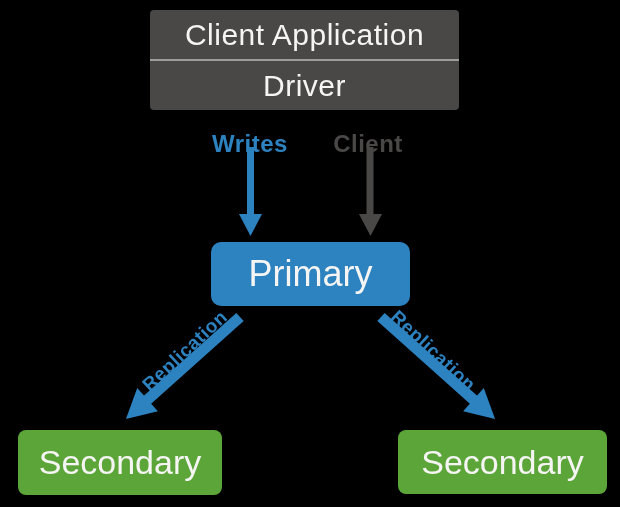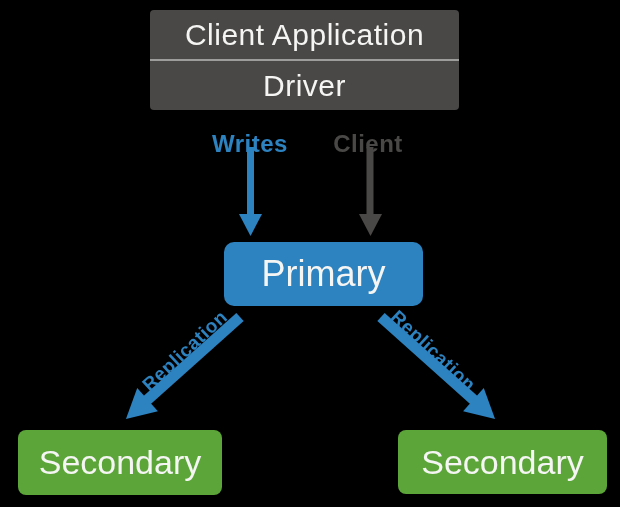--- a/index.html
+++ b/index.html
@@ -34,21 +34,21 @@
   }
   .flow-label.writes{left:250px;color:var(--blue,#2d82c0);}
   .flow-label.reads{left:368px;color:var(--dark_gray,#4a4846);}
 
   
   .node{
     position:absolute;display:flex;align-items:center;justify-content:center;
     color:var(--text,#f5f5f3);white-space:nowrap;
   }
   .node.primary{
-    left:224px;top:242px;width:199px;height:64px;
+    left:211px;top:242px;width:199px;height:64px;
     background:var(--blue,#2d82c0);border-radius:10px;font-size:36px;
   }
   .node.secondary-left{
     left:18px;top:430px;width:204px;height:65px;
     background:var(--green,#5ba539);border-radius:8px;font-size:34px;
   }
   .node.secondary-right{
     left:398px;top:430px;width:209px;height:64px;
     background:var(--green,#5ba539);border-radius:8px;font-size:34px;
   }

